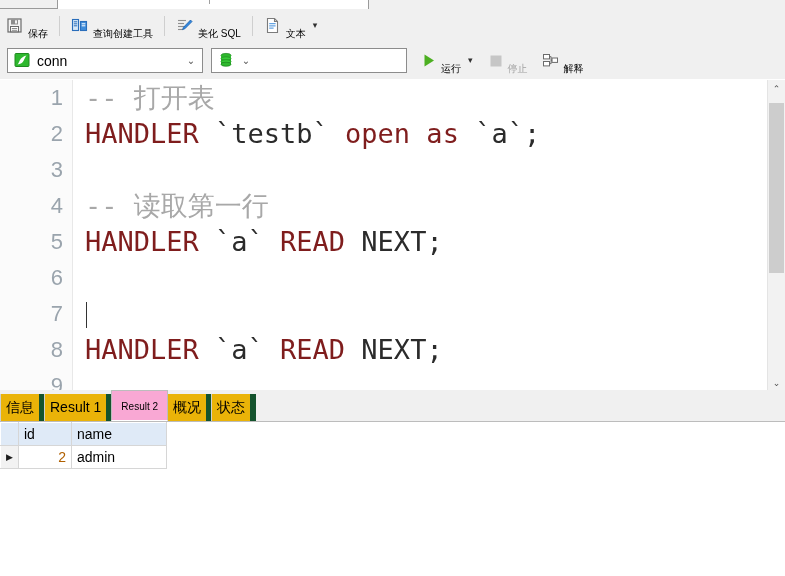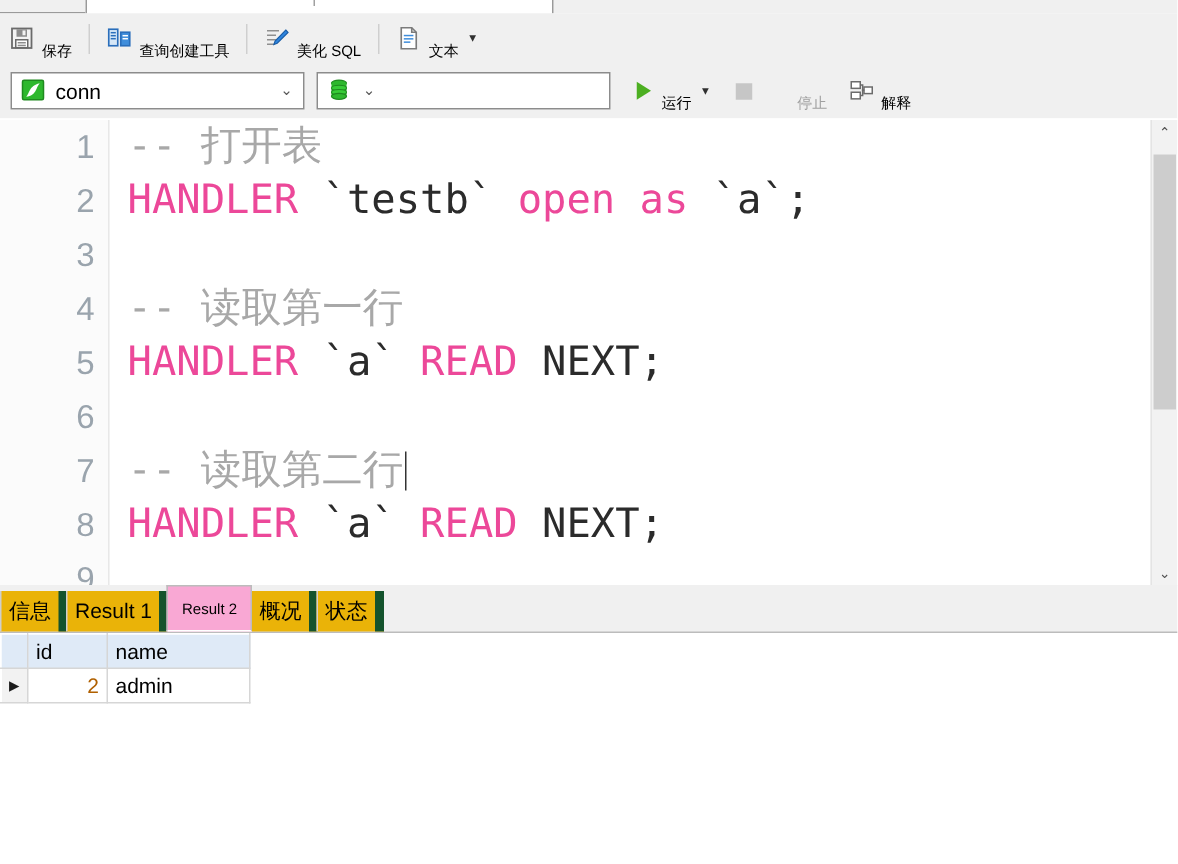--- a/index.html
+++ b/index.html
@@ -164,21 +164,21 @@
   }
   .code-line {
     height: 36px;
     line-height: 36px;
     font-family: "DejaVu Sans Mono", "Liberation Mono", monospace;
     font-size: 27px;
     white-space: pre;
     padding-left: 12px;
     position: relative;
   }
-  .tok-kw   { color: #ec4899; }
+  .tok-kw   { color: #7f1d1d; }
   .tok-txt  { color: #2b2b2b; }
   .tok-cmt  { color: #a8a8a8; }
   .caret {
     display: inline-block;
     width: 1px;
     height: 26px;
     background: #333;
     vertical-align: -5px;
     margin-left: 1px;
   }
@@ -403,21 +403,21 @@
       <div class="tb-item">
         <span class="ico" style="width:14px;height:15px;">
           <svg width="14" height="15" viewBox="0 0 14 15">
             <path d="M2.5 1.5 L12 7.5 L2.5 13.5 Z" fill="#4caf21"></path>
           </svg>
         </span>
         <span class="tb-label">运行</span>
         <span class="tb-caret">▾</span>
       </div>
 
-      <div class="tb-item" style="margin-left:4px;gap:24px;">
+      <div class="tb-item" style="margin-left:4px;">
         <span class="ico" style="width:14px;height:14px;">
           <svg width="14" height="14" viewBox="0 0 14 14">
             <rect x="1.5" y="1.5" width="11" height="11" fill="#c6c6c6"></rect>
           </svg>
         </span>
         <span class="tb-label dim">停止</span>
       </div>
 
       <div class="tb-item" style="margin-left:2px;">
         <span class="ico">
@@ -448,21 +448,21 @@
         <div class="gutter-line">8</div>
         <div class="gutter-line">9</div>
       </div>
     <div class="code" id="code">
         <div class="code-line"><span class="tok-cmt">-- 打开表</span></div>
         <div class="code-line"><span class="tok-kw">HANDLER </span><span class="tok-txt">`testb` </span><span class="tok-kw">open as </span><span class="tok-txt">`a`;</span></div>
         <div class="code-line"></div>
         <div class="code-line"><span class="tok-cmt">-- 读取第一行</span></div>
         <div class="code-line"><span class="tok-kw">HANDLER </span><span class="tok-txt">`a` </span><span class="tok-kw">READ </span><span class="tok-txt">NEXT;</span></div>
         <div class="code-line"></div>
-        <div class="code-line"><span class="tok-cmt">-- 读取第二行</span><span class="caret"></span></div>
+        <div class="code-line"><span class="caret"></span></div>
         <div class="code-line"><span class="tok-kw">HANDLER </span><span class="tok-txt">`a` </span><span class="tok-kw">READ </span><span class="tok-txt">NEXT;</span></div>
         <div class="code-line"></div>
       </div>
     <div class="vscroll">
       <div class="vs-btn">⌃</div>
       <div class="vs-thumb"></div>
       <div class="vs-btn bottom">⌄</div>
     </div>
   </div>
 

